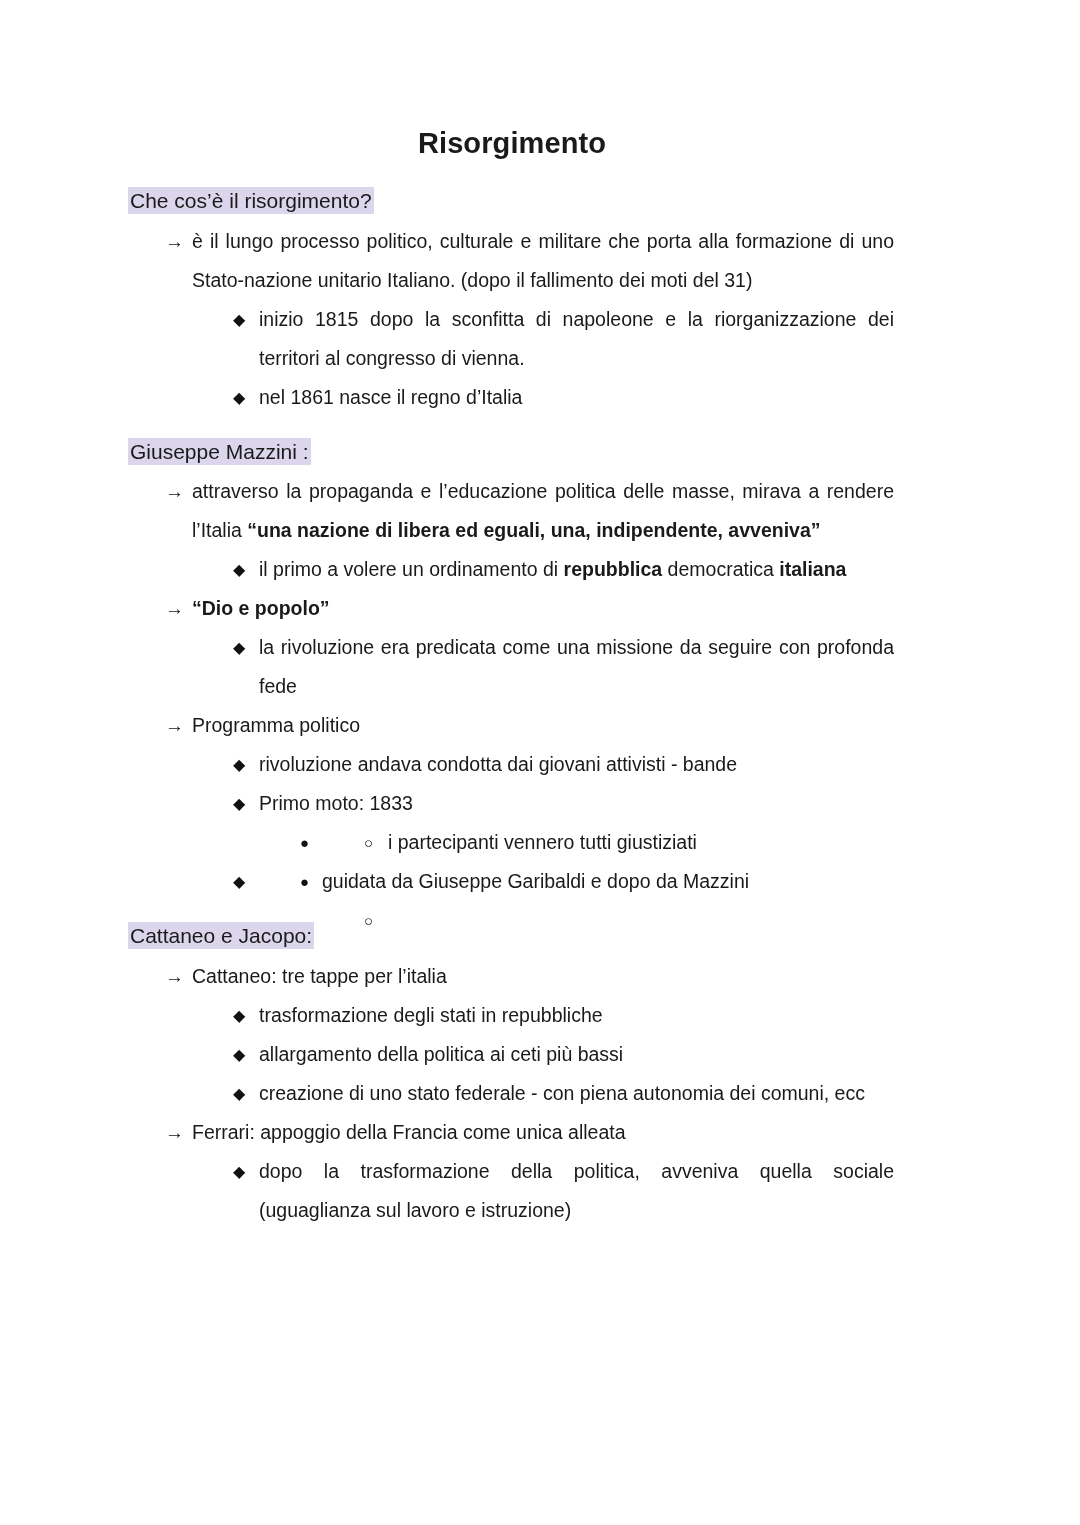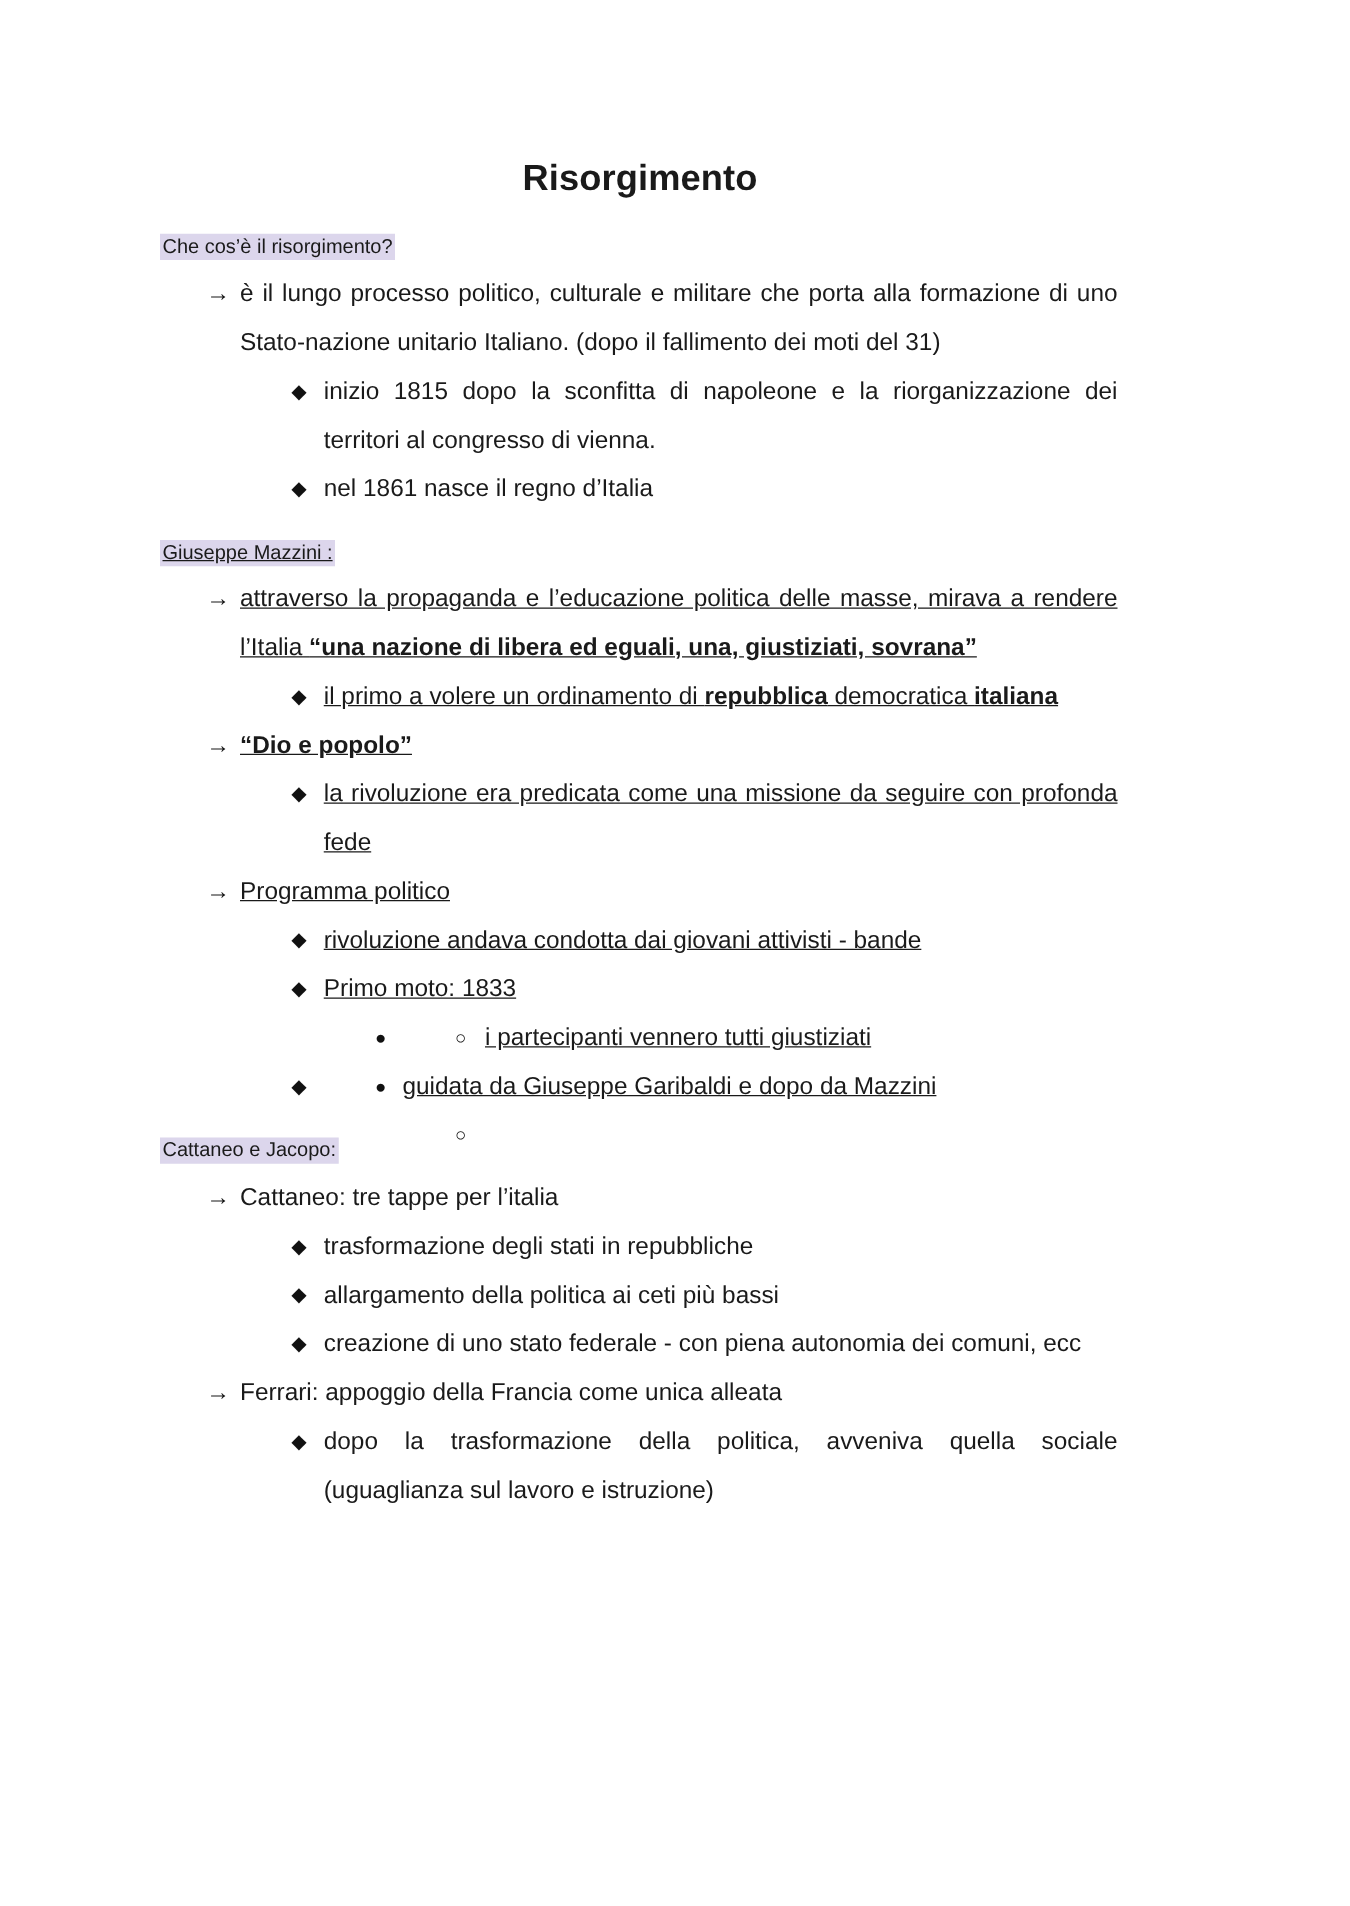--- a/index.html
+++ b/index.html
@@ -37,35 +37,35 @@
 
   
   .content {
     margin-top: 30px;
     padding-left: 128px;
     padding-right: 130px;
   }
 
   
   .section-heading {
-    font-size: 16px;
+    font-size: 21px;
     font-weight: normal;
     line-height: 1.22;
     margin: 0;
     padding: 0;
   }
   .section-heading .hl {
     background-color: #dcd6ec;
     padding: 2px 2px 2px 2px;
     box-decoration-break: clone;
     -webkit-box-decoration-break: clone;
   }
   .sect-block { margin-bottom: 0; }
   .sect-gap-1 { margin-top: 0px; }
-  .sect-gap-2 { margin-top: 22px; text-decoration: underline; }
+  .sect-gap-2 { margin-top: 22px; }
   .sect-gap-3 { margin-top: 22px; }
 
   
   .item {
     position: relative;
     font-size: 19.5px;
     line-height: 39px;
     margin: 0;
     text-align: justify;
     text-justify: inter-word;
@@ -132,21 +132,21 @@
         <span class="marker diamond">◆</span>
         <span class="txt">nel 1861 nasce il regno d’Italia</span>
       </div>
     </div>
 
     <div class="sect-block sect-gap-2">
       <div class="section-heading"><span class="hl">Giuseppe Mazzini :</span></div>
 
       <div class="item lvl1 after-heading">
         <span class="marker arrow">→</span>
-        <span class="txt"><span>attraverso la propaganda e l’educazione politica delle masse, mirava a rendere l’Italia </span><b>“una nazione di libera ed eguali, una, giustiziati, sovrana”</b></span>
+        <span class="txt"><span>attraverso la propaganda e l’educazione politica delle masse, mirava a rendere l’Italia </span><b>“una nazione di libera ed eguali, una, indipendente, avveniva”</b></span>
       </div>
 
       <div class="item lvl2 nojustify">
         <span class="marker diamond">◆</span>
         <span class="txt"><span>il primo a volere un ordinamento di </span><b>repubblica</b><span> democratica </span><b>italiana</b></span>
       </div>
 
       <div class="item lvl1 nojustify">
         <span class="marker arrow">→</span>
         <span class="txt b">“Dio e popolo”</span>

